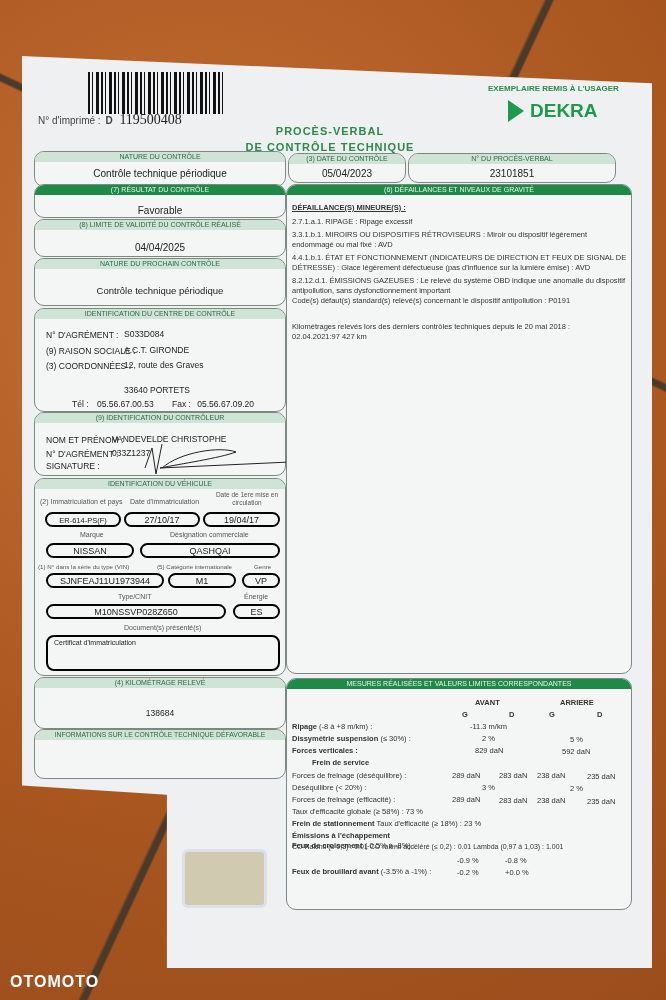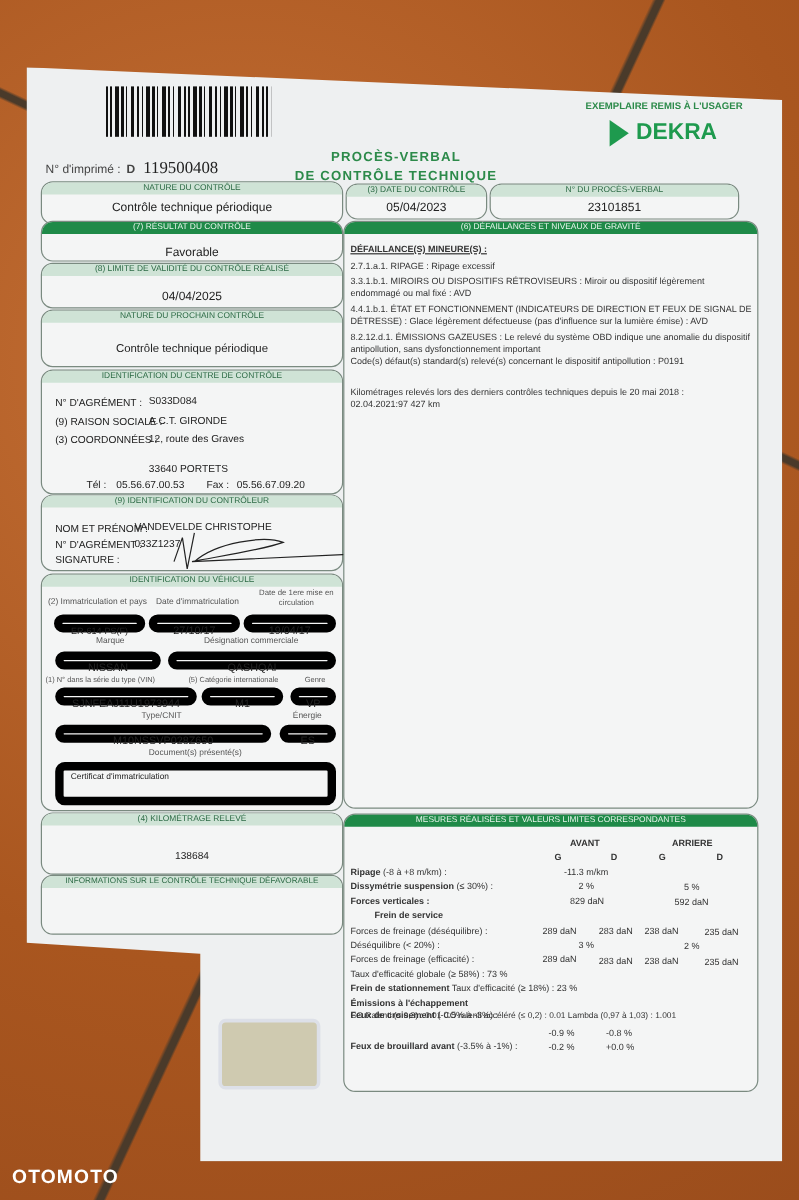--- a/index.html
+++ b/index.html
@@ -20,36 +20,36 @@
     width: 630px; height: 912px;
     background: #eef0f1;
     clip-path: polygon(0 0, 100% 3%, 100% 100%, 23% 100%, 23% 81%, 0 80%);
     box-shadow: 0 0 8px rgba(0,0,0,.3);
   }
   .abs { position: absolute; }
   .barcode {
     position: absolute; left: 88px; top: 72px; width: 138px; height: 42px;
     background: repeating-linear-gradient(90deg, #111 0 2px, transparent 2px 4px, #111 4px 5px, transparent 5px 8px, #111 8px 11px, transparent 11px 13px);
   }
-  .imprime { left: 38px; top: 112px; font-size: 10px; color: #444; margin-top: 21px; }
+  .imprime { left: 38px; top: 112px; font-size: 10px; color: #444; }
   .imprime .num { font-family: "Liberation Serif", serif; font-size: 14px; color: #222; margin-left: 4px; }
   .imprime .d { font-weight: bold; font-size: 10px; margin-left: 2px; }
   .title { left: 240px; top: 123px; width: 180px; text-align: center; color: #2c8a4a; font-weight: bold; font-size: 11px; letter-spacing: 1px; line-height: 16px; }
   .exemplaire { left: 488px; top: 84px; font-size: 8px; color: #2c8a4a; font-weight: bold; }
   .dekra { left: 508px; top: 100px; font-size: 19px; font-weight: bold; color: #1e9a4e; display: flex; align-items: center; gap: 6px; }
   .dekra-mark { width: 0; height: 0; border-top: 11px solid transparent; border-bottom: 11px solid transparent; border-left: 16px solid #1e9a4e; }
 
   .box { position: absolute; border: 1px solid #7a8a80; border-radius: 10px; background: #f4f5f5; }
   .hdr { position: absolute; left: 0; right: 0; top: 0; height: 10px; font-size: 7px; text-align: center; line-height: 10px; color: #2c6a45; background: #cfe3d6; border-radius: 9px 9px 0 0; text-transform: uppercase; }
   .hdr.dark { background: #1f8a48; color: #e8f5ec; }
   .val { position: absolute; left: 0; right: 0; text-align: center; font-size: 10px; color: #222; }
 
   .lbl { font-size: 6.5px; color: #555; text-transform: uppercase; }
   .row { position: absolute; font-size: 8.5px; color: #222; }
-  .pill { position: absolute; border: 7px solid #000000; border-radius: 8px; height: 15px; font-size: 9px; text-align: center; line-height: 13px; color: #222; background: #f4f5f5; }
+  .pill { position: absolute; border: 2px solid #000000; border-radius: 8px; height: 15px; font-size: 9px; text-align: center; line-height: 13px; color: #222; background: #f4f5f5; }
   .small-lbl { position: absolute; font-size: 7px; color: #555; text-align: center; }
 
   .def { position: absolute; left: 292px; top: 203px; width: 335px; font-size: 7.5px; color: #333; line-height: 10px; }
   .def .head { font-weight: bold; text-decoration: underline; margin-bottom: 4px; display: block; }
   .def p { margin-bottom: 3px; }
 
   .meas { position: absolute; left: 292px; top: 693px; width: 330px; font-size: 7.5px; color: #333; }
   .meas .line { position: absolute; left: 0; white-space: nowrap; }
   .meas .b { font-weight: bold; }
   .meas .c { position: absolute; white-space: nowrap; }

